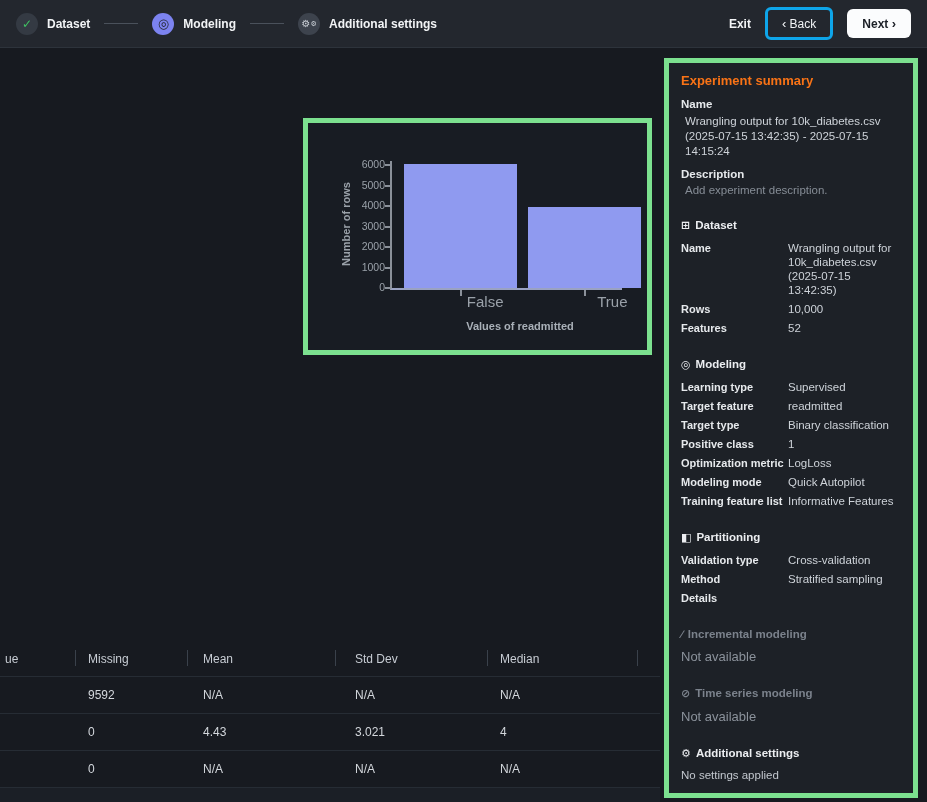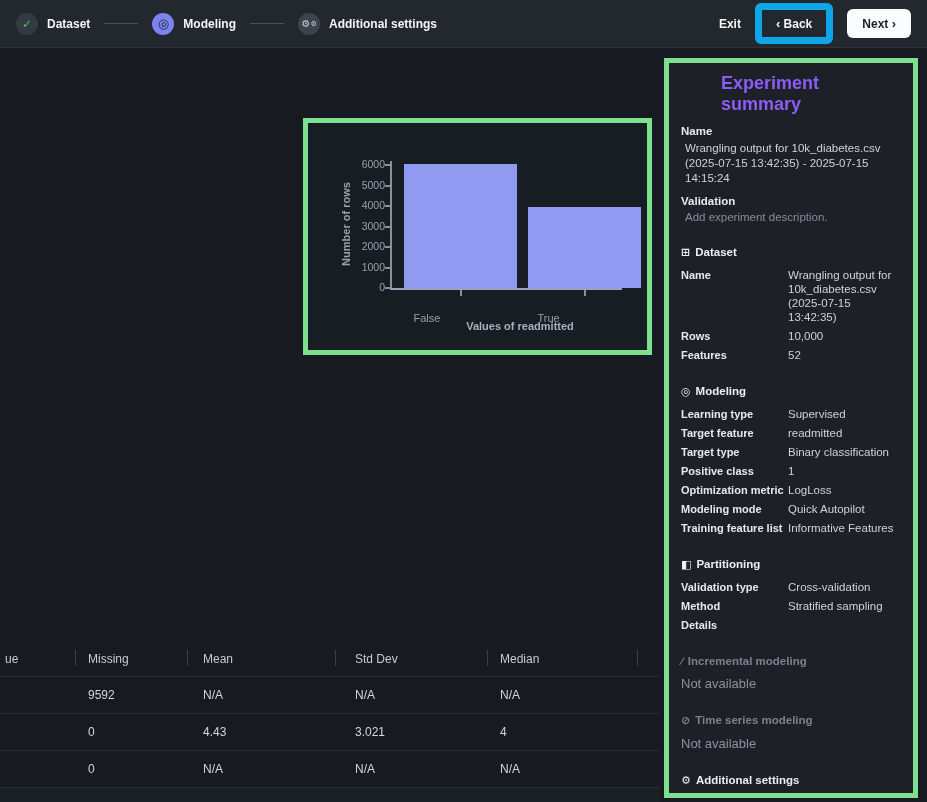--- a/index.html
+++ b/index.html
@@ -14,59 +14,59 @@
   .step-circle { width:22px; height:22px; border-radius:50%; display:flex; align-items:center; justify-content:center;
                  font-size:12px; line-height:1; }
   .step-circle.done { background:#343a43; color:#3fc463; font-weight:bold; }
   .step-circle.active { background:#7c83f0; color:#22262d; font-size:13px; }
   .step-circle.upcoming { background:#3d434d; color:#c9ced5; font-size:10px; }
   .step-label { font-size:12px; font-weight:bold; color:#f2f4f6; }
   .connector { width:34px; height:1px; background:#4a515b; }
   .top-actions { display:flex; align-items:center; gap:14px; }
   .btn-text { background:none; border:none; color:#f2f4f6; font-size:12px; font-weight:bold; cursor:pointer;
               font-family:inherit;text-align:right; }
-  .btn-outline { background:none; border:7px solid #0ea5e9; color:#f2f4f6; font-size:12px; font-weight:bold;
+  .btn-outline { background:none; border:3px solid #0ea5e9; color:#f2f4f6; font-size:12px; font-weight:normal;
                  border-radius:6px; padding:6px 14px; cursor:pointer; font-family:inherit; }
   .btn-solid { background:#fbfcfd; border:none; color:#1b1f26; font-size:12px; font-weight:bold;
                border-radius:6px; padding:7px 15px; cursor:pointer; font-family:inherit; }
   .chev { font-size:13px; }
 
   
   .main { position:absolute; left:0; top:48px; width:927px; height:754px; }
 
   
   .chart-frame { position:absolute; left:303px; top:70px; width:349px; height:237px;
                  border:5px solid #7ce08f; background:#181c23; }
   .chart-inner { position:relative; width:100%; height:100%; font-size:10.5px; color:#9aa1a9; }
   .plot { position:absolute; left:82px; top:38px; width:232px; height:129px;
           border-left:2px solid #8b919a; border-bottom:2px solid #9aa2c2; }
   .ylabel { position:absolute; left:-32px; top:95px; width:140px; text-align:center; font-size:11px;
             font-weight:bold; color:#9aa1a9; transform:rotate(-90deg); }
   .ytick-label { position:absolute; width:40px; text-align:right; left:-47px; color:#9aa1a9; }
   .ytick-mark { position:absolute; left:-7px; width:5px; height:2px; background:#8b919a; }
   .bar { position:absolute; bottom:0; }
   .xtick-mark { position:absolute; width:2px; height:6px; background:#8b919a; bottom:-8px; }
-  .xlabel { position:absolute; top:189px; width:90px; text-align:left; font-size:11px; color:#9aa1a9; }
+  .xlabel { position:absolute; top:170px; width:90px; text-align:right; font-size:15px; color:#9aa1a9; }
   .xtitle { position:absolute; left:92px; top:197px; width:240px; text-align:center; font-size:11px;
             font-weight:bold; color:#a9b0b8; }
 
   
   .table { position:absolute; left:0; top:594px; width:660px; height:160px; font-size:12px; }
   .thead { position:relative; height:34px; color:#c7ccd3; }
   .th { position:absolute; top:10px; white-space:nowrap; }
   .th-sep { position:absolute; top:8px; width:1px; height:16px; background:#3a414b; }
   .trow { position:relative; height:37px; border-top:1px solid #262c34; color:#d3d7dc; cursor:pointer; }
   .td { position:absolute; top:11px; white-space:nowrap; }
   .trow-partial { position:relative; height:15px; border-top:1px solid #262c34; background:#1b1f26; }
 
   
   .panel-frame { position:absolute; left:664px; top:10px; width:254px; height:740px;
                  border:5px solid #7ce08f; background:#1d2127; overflow:hidden; }
   .panel-inner { padding:10px 12px; }
-  .panel-title { font-size:18px; font-weight:bold; color:#8b5cf6; margin-bottom:10px;margin-left:40px; }
+  .panel-title { font-size:13px; font-weight:bold; color:#f97316; margin-bottom:10px; }
   .field-label { font-size:11.5px; font-weight:bold; color:#e6e9ec; margin-bottom:4px; }
   .field-value { font-size:11.5px; color:#ced3d9; line-height:15px; margin:0 0 9px 4px; }
   .placeholder { font-size:11.5px; color:#868d96; margin:0 0 9px 4px; cursor:text; }
   .section { margin-top:23px; }
   .section-title { font-size:11.5px; font-weight:bold; color:#eceef1; margin-bottom:9px; }
   .section.muted .section-title { color:#7b828c; }
   .sec-icon { margin-right:5px; font-size:11px; }
   .kv { display:flex; margin-bottom:5px; }
   .kv .k { width:107px; flex:none; font-size:11px; font-weight:bold; color:#e6e9ec; line-height:14px; }
   .kv .v { flex:1; font-size:11.5px; color:#ced3d9; line-height:14px; }
@@ -170,21 +170,21 @@
         </div>
       </div>
     <div class="trow-partial"></div>
   </div>
 
   <div class="panel-frame">
     <div class="panel-inner">
       <div class="panel-title">Experiment summary</div>
       <div class="field-label">Name</div>
       <div class="field-value">Wrangling output for 10k_diabetes.csv (2025-07-15 13:42:35) - 2025-07-15 14:15:24</div>
-      <div class="field-label">Validation</div>
+      <div class="field-label">Description</div>
       <div class="placeholder">Add experiment description.</div>
       <div id="panel-sections">
           <div class="section">
             <div class="section-title"><span class="sec-icon">⊞</span>Dataset</div>
             <div class="kv">
               <div class="k">Name</div>
               <div class="v">
                 <div class="vline">Wrangling output for 10k_diabetes.csv (2025-07-15 13:42:35)</div>
               </div>
             </div>

